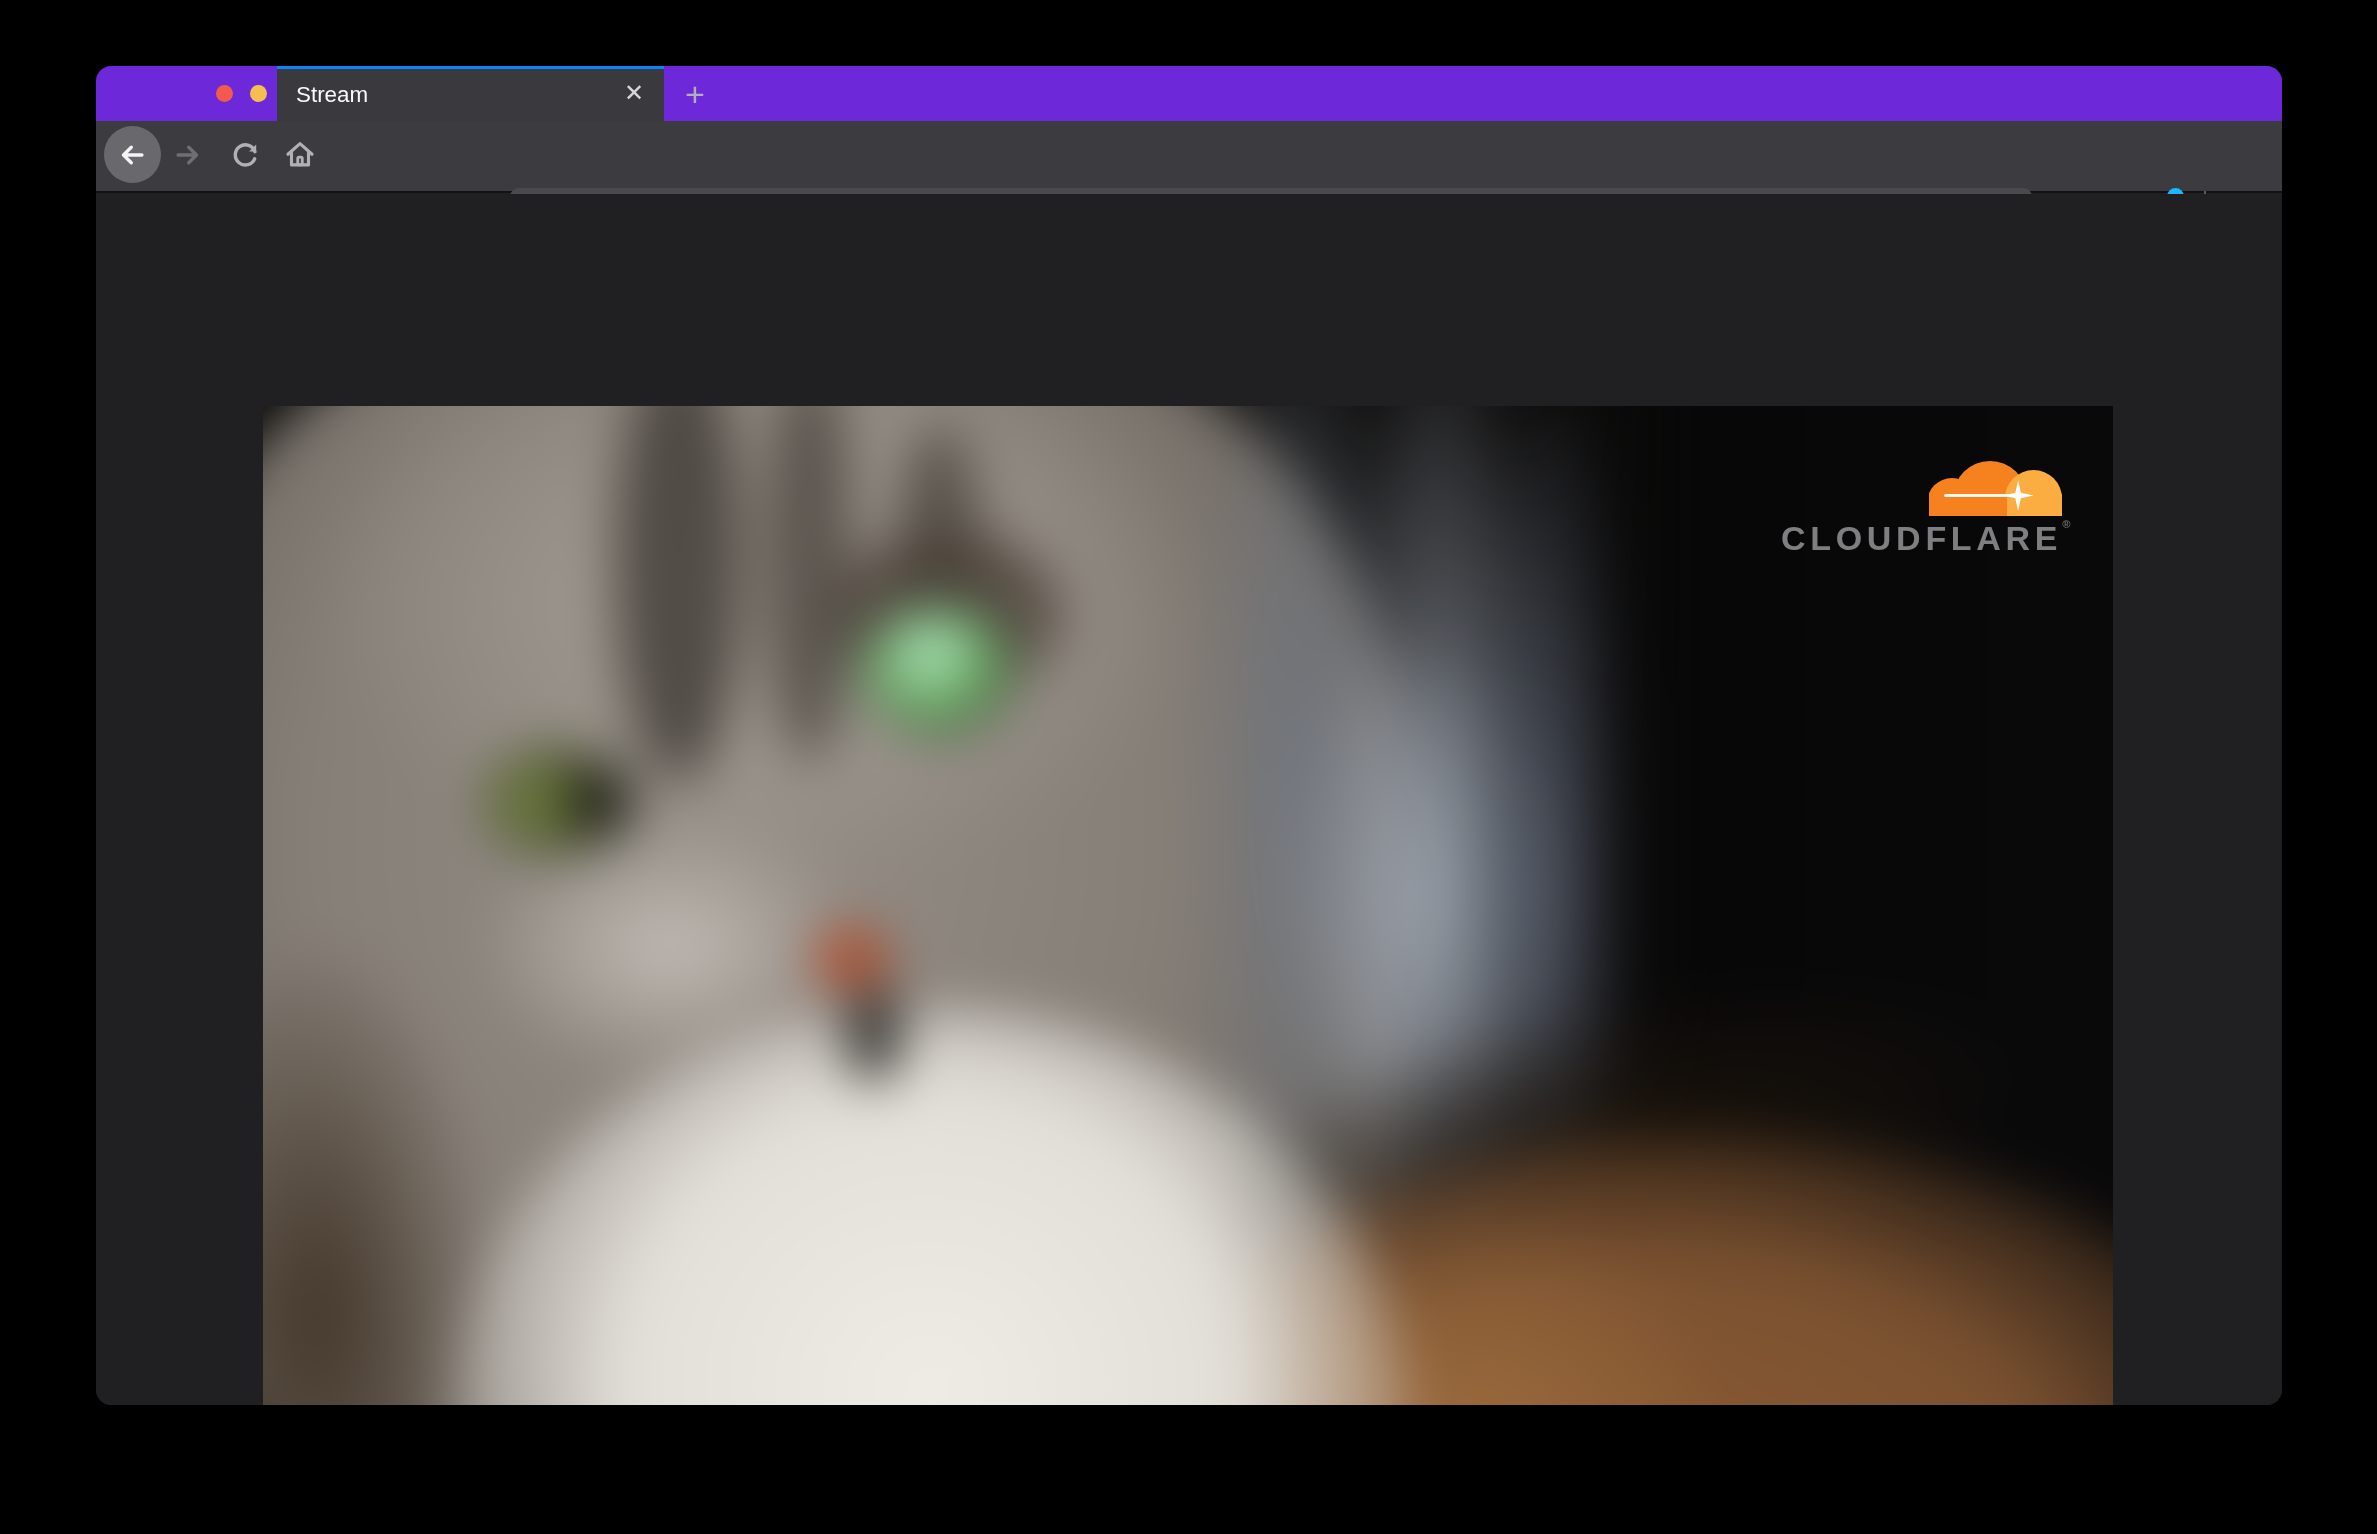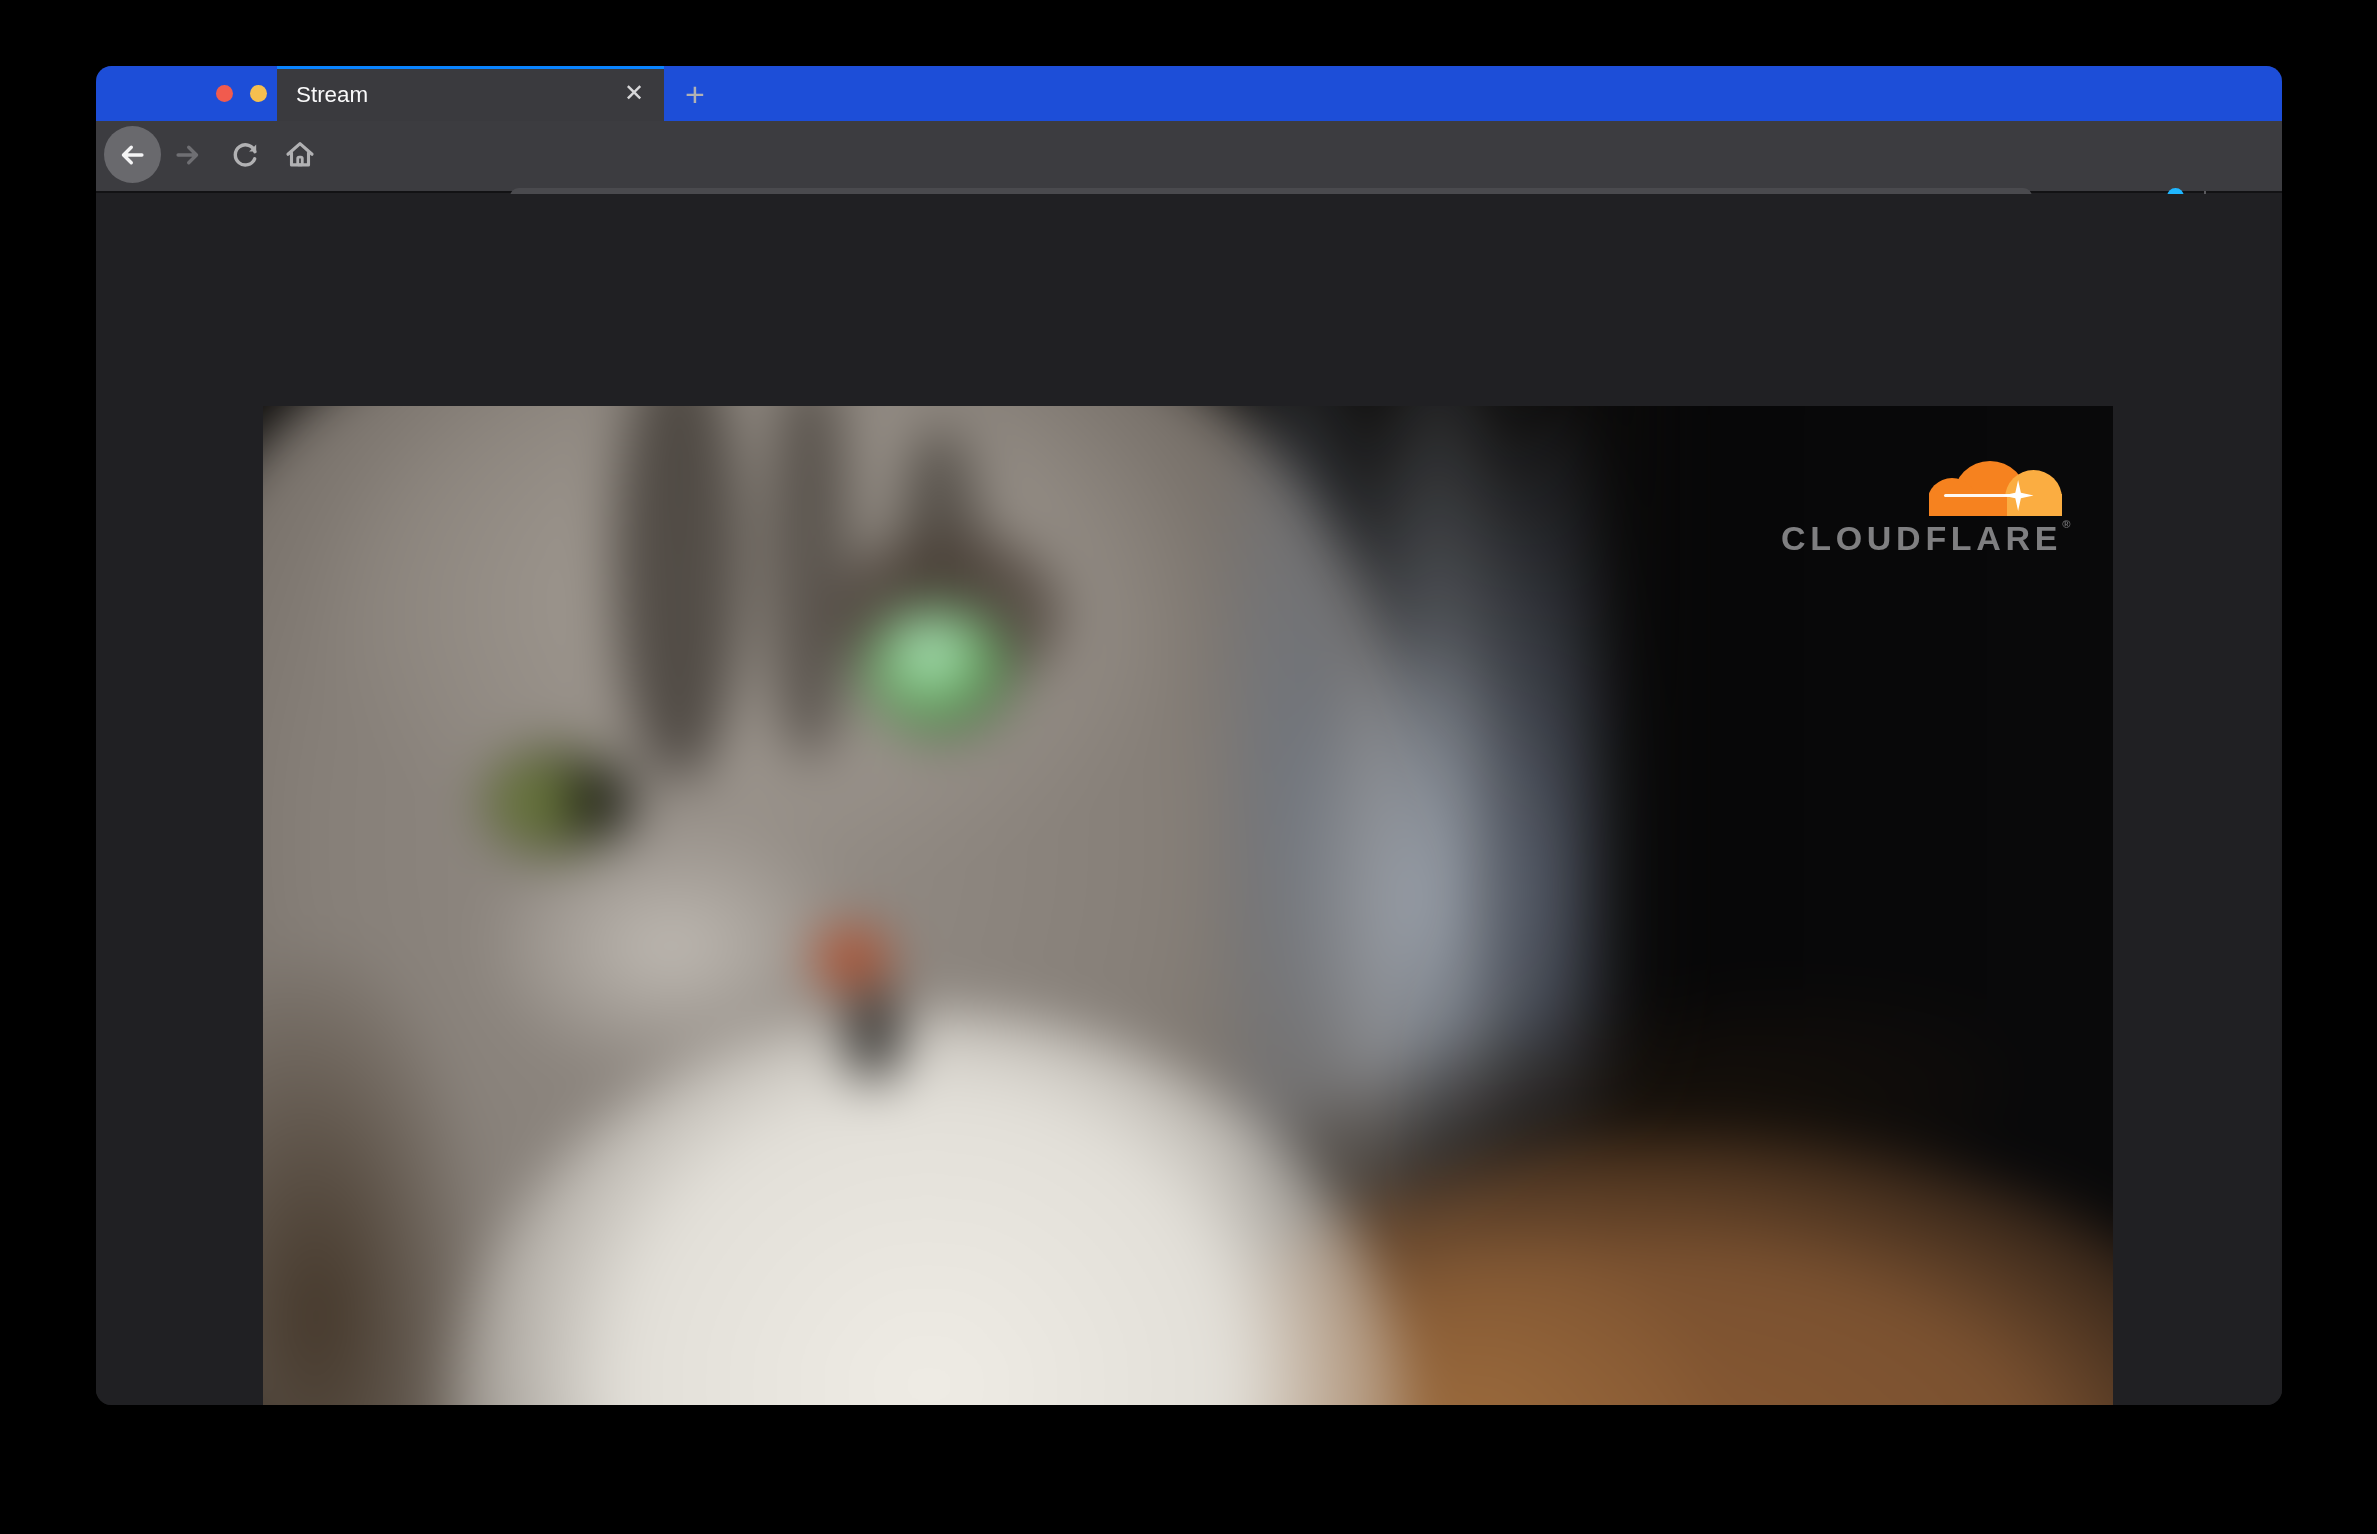--- a/index.html
+++ b/index.html
@@ -10,21 +10,21 @@
   .abs{position:absolute;}
 
   
   .window{
     left:96px;top:66px;width:2186px;height:1339px;
     border-radius:15.5px;overflow:hidden;background:#202023;
     box-shadow:0 26px 69px rgba(0,0,0,.6);
   }
 
   
-  .tabbar{left:0;top:0;width:100%;height:55px;background:#1d4ed8;}
+  .tabbar{left:0;top:0;width:100%;height:55px;background:#6d28d9;}
   .traffic{top:19px;width:17px;height:17px;border-radius:50%;}
   .tl-close{left:120px;background:#f15b4e;}
   .tl-min{left:154px;background:#f5bf4f;}
   .tl-zoom{left:189px;background:#35c649;}
   .tab{
     left:181px;top:0;width:387px;height:55px;background:#3a3a3e;
   }
   .tab-accent{left:0;top:0;width:100%;height:3.4px;background:#0a84ff;}
   .tab-title{
     left:19px;top:0;height:55px;line-height:57px;color:#f9f9fa;font-size:22.4px;

